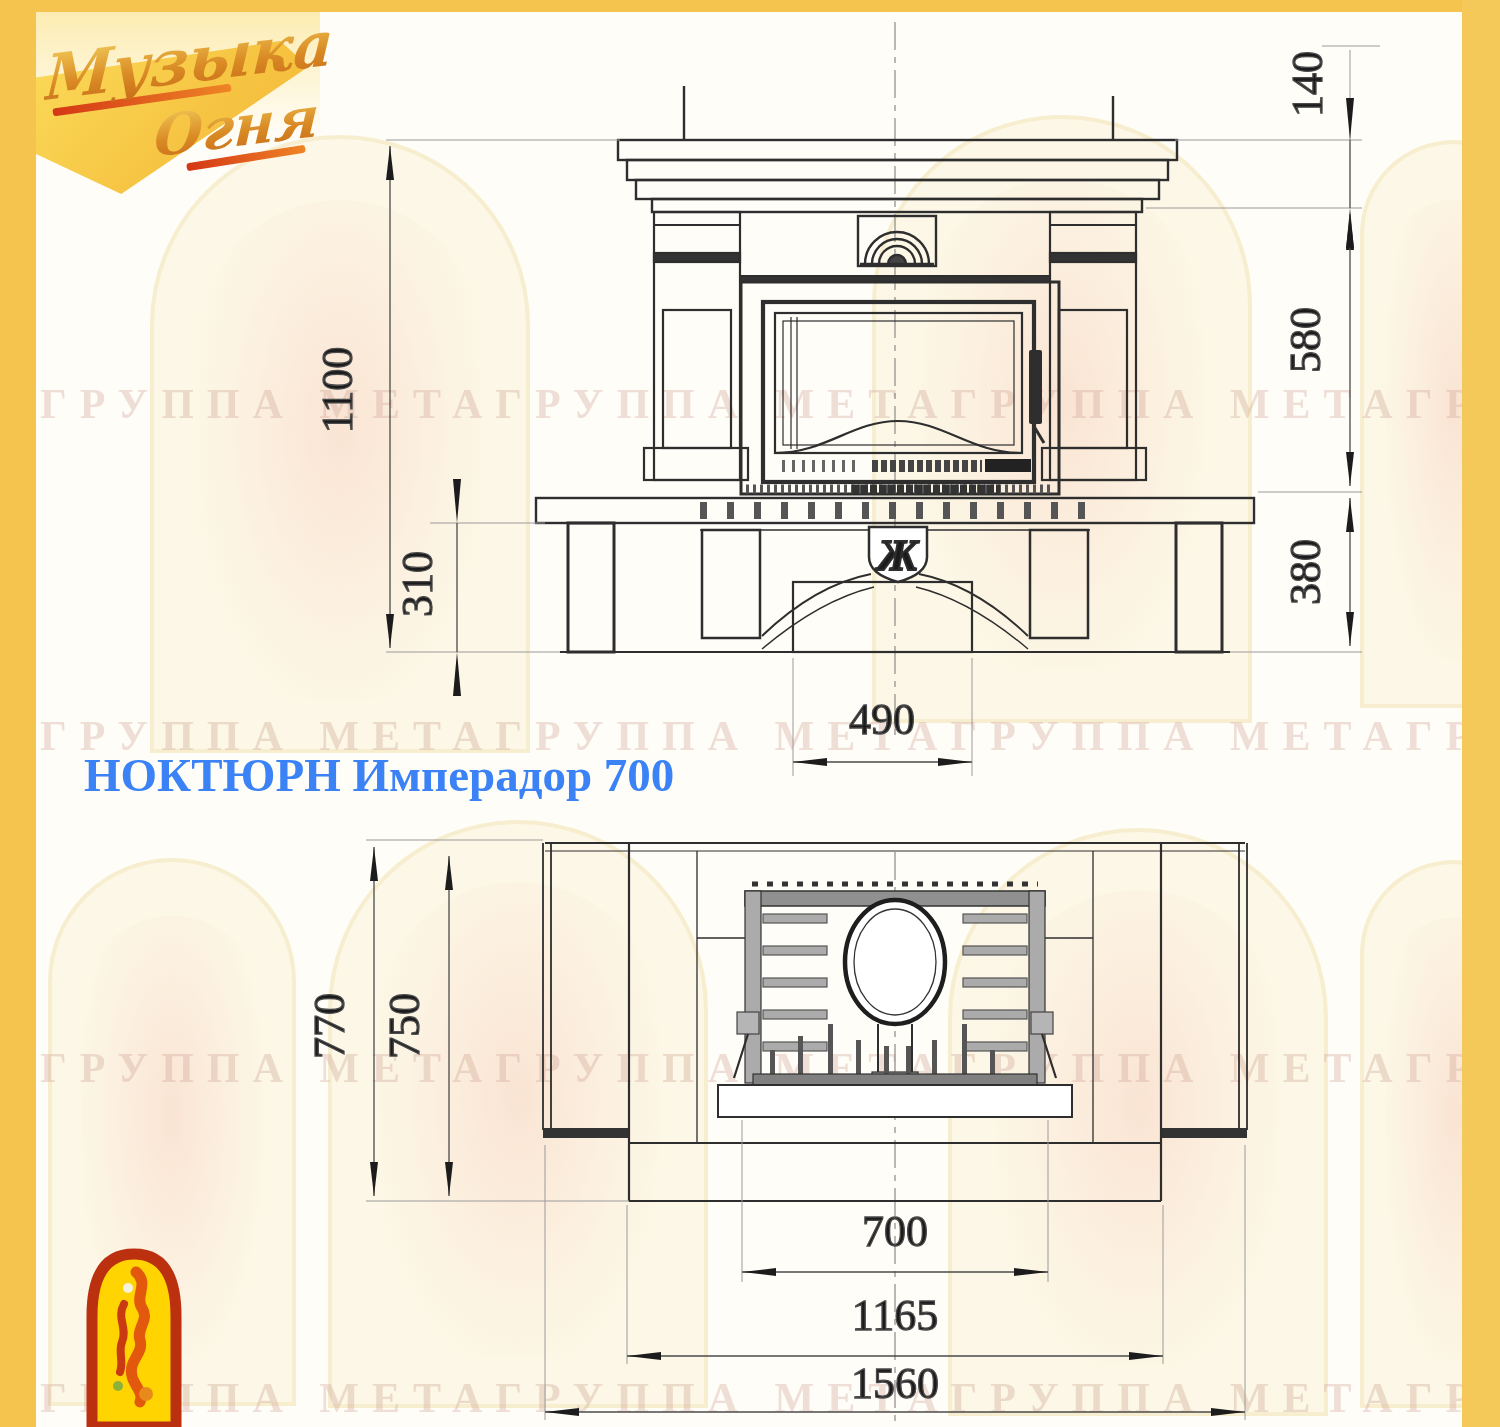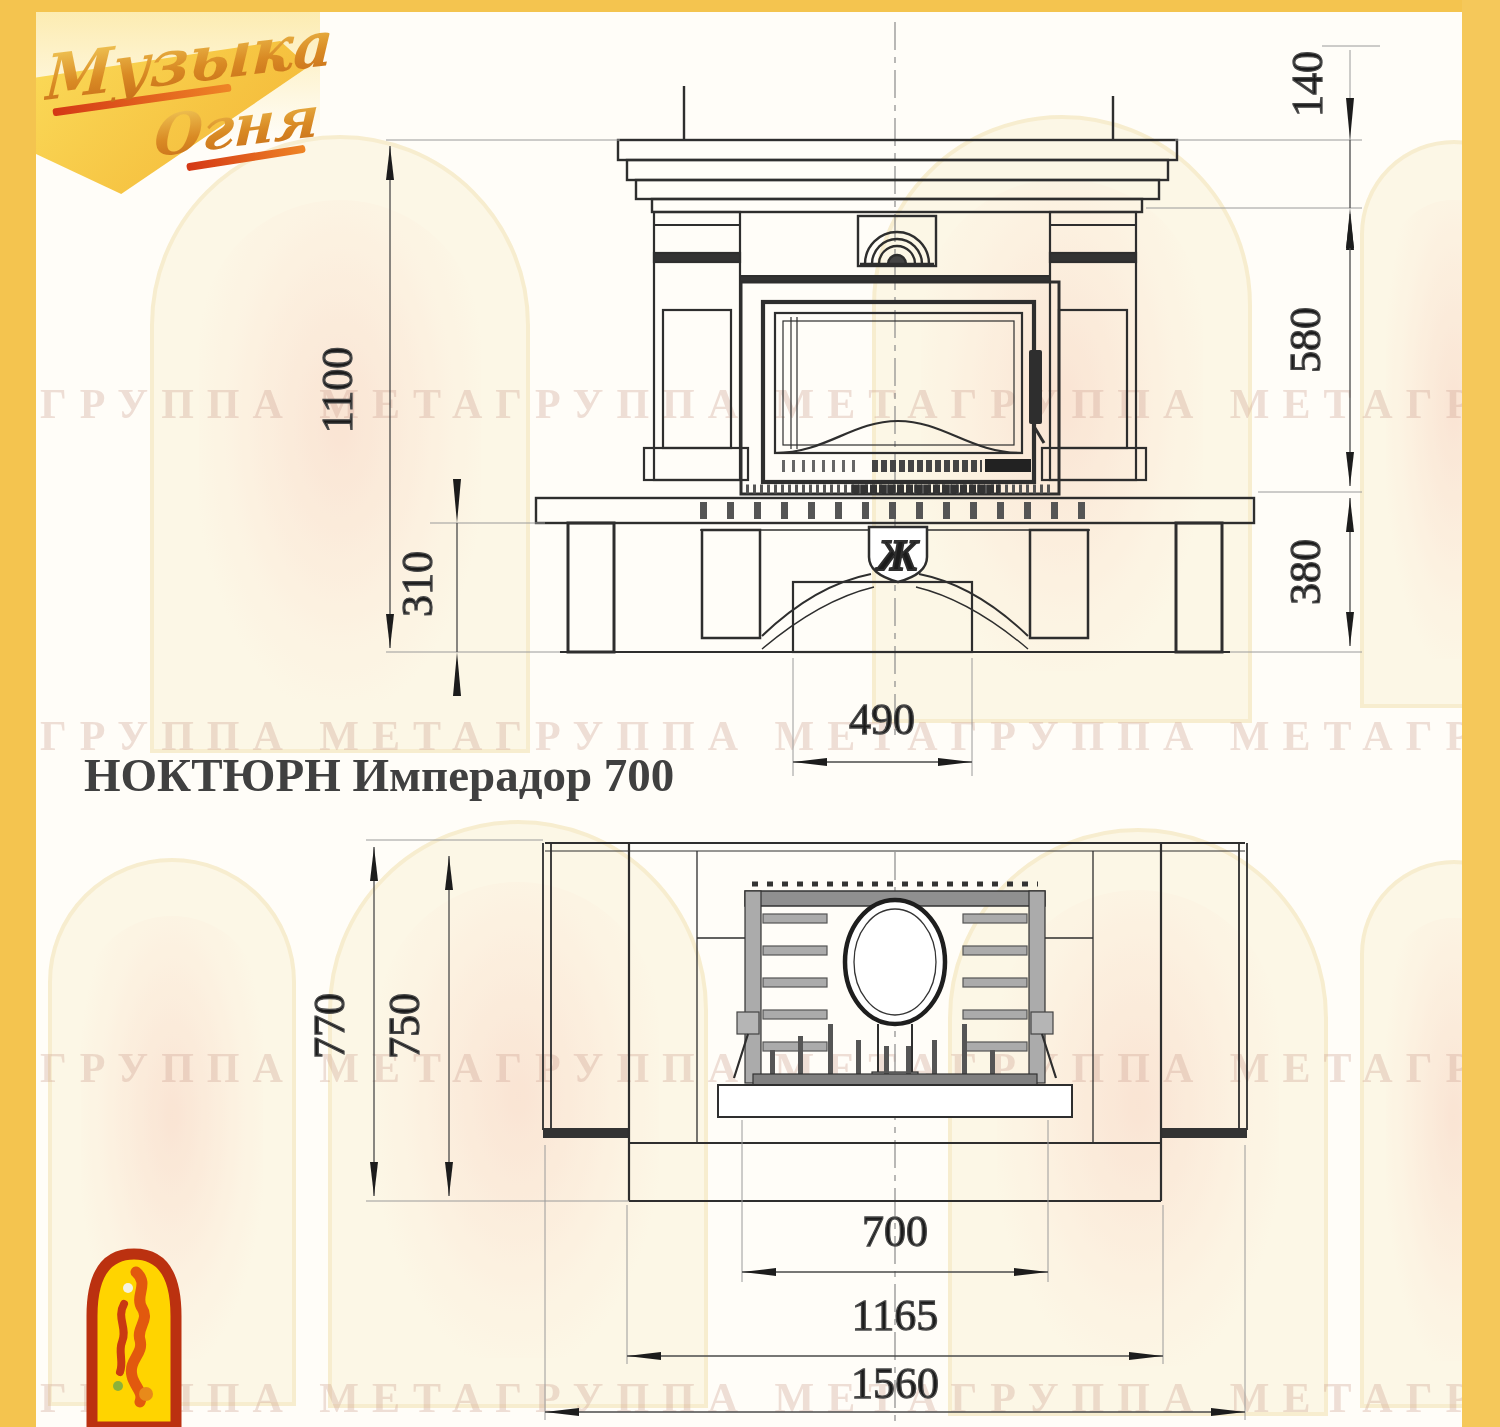--- a/index.html
+++ b/index.html
@@ -47,21 +47,21 @@
     -webkit-background-clip:text;background-clip:text;color:transparent;
     text-shadow:none;line-height:1;
   }
   .logo .l1{left:8px;top:18px;font-size:62px;transform:rotate(-7deg) skewX(-10deg);}
   .logo .l2{left:118px;top:86px;font-size:56px;transform:rotate(-7deg) skewX(-10deg);}
   .logo .sw1,.logo .sw2{position:absolute;background:linear-gradient(90deg,#D43715,#EE8526);border-radius:3px;}
   .logo .sw1{left:16px;top:84px;width:180px;height:8px;transform:rotate(-8deg);}
   .logo .sw2{left:150px;top:142px;width:120px;height:8px;transform:rotate(-9deg);}
   
   .title{
-    position:absolute;left:84px;top:748px;font-size:47px;font-weight:bold;color:#404040;
+    position:absolute;left:84px;top:748px;font-size:47px;font-weight:bold;color:#3b82f6;
     font-family:"Liberation Serif",serif;white-space:nowrap;
   }
   svg.draw{position:absolute;left:0;top:0;}
   svg.draw text{font-family:"Liberation Serif",serif;font-size:44px;fill:#1b1b1b;}
   .emblem{position:absolute;left:84px;top:1244px;}
 </style>
 </head>
 <body>
 
 <div class="page">

